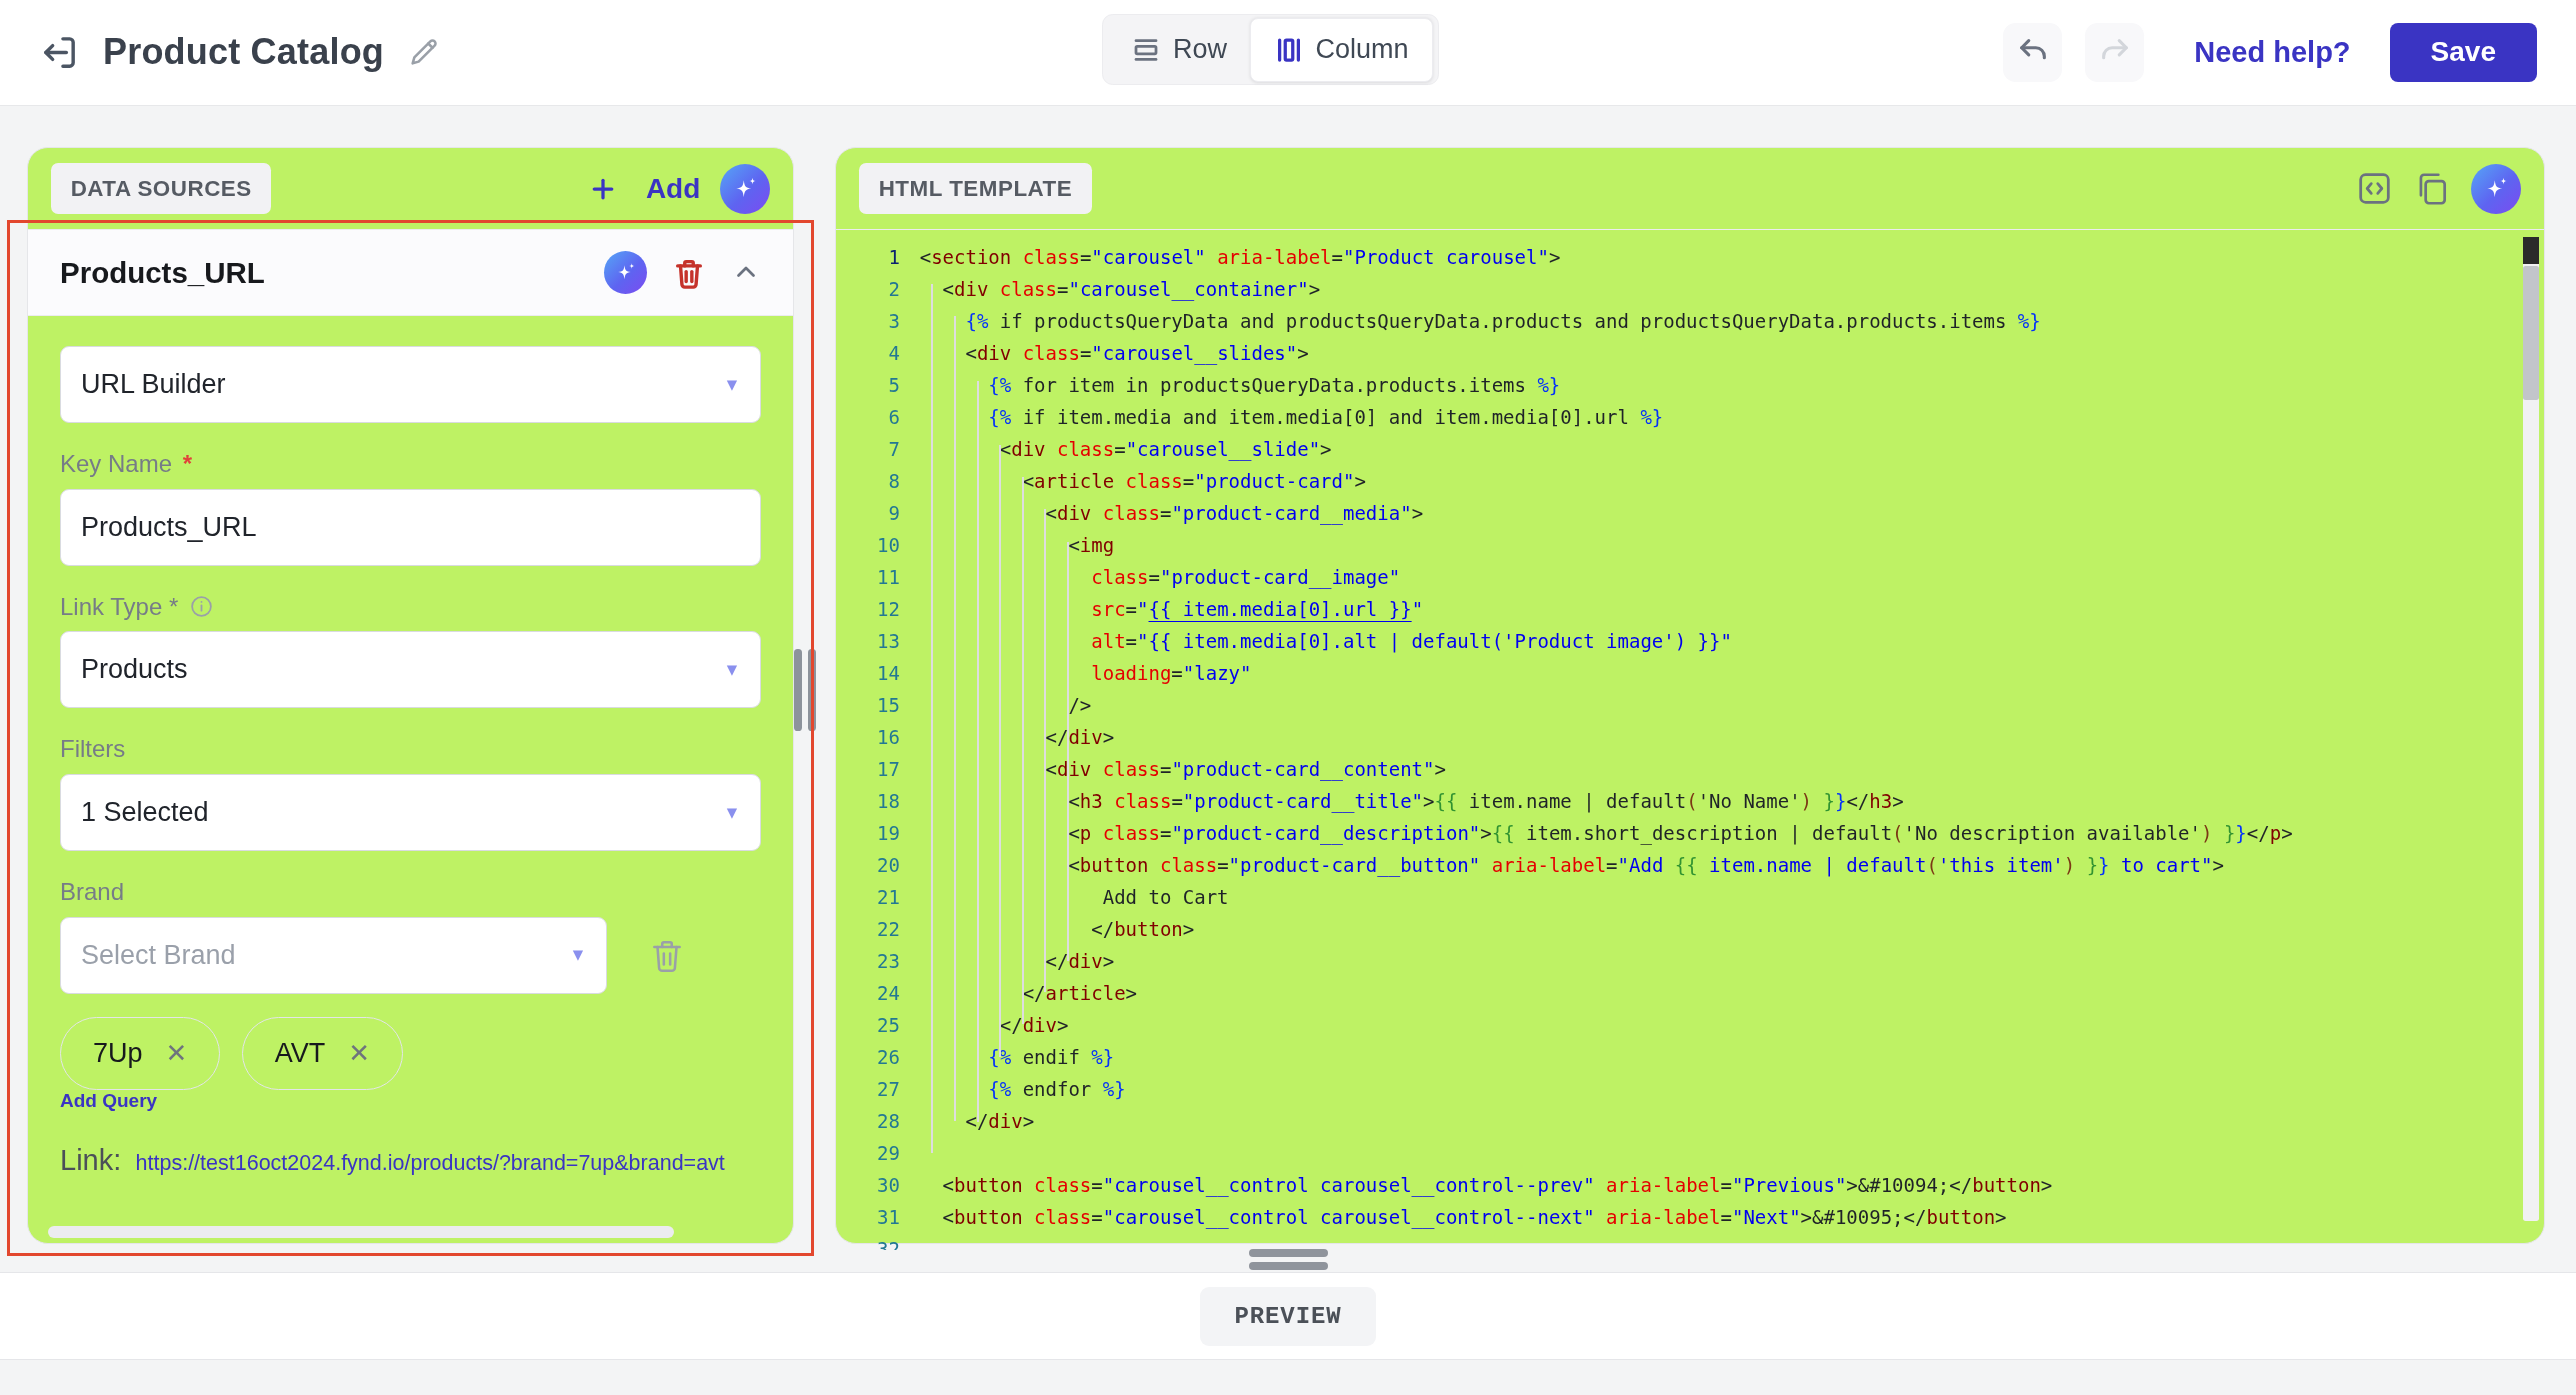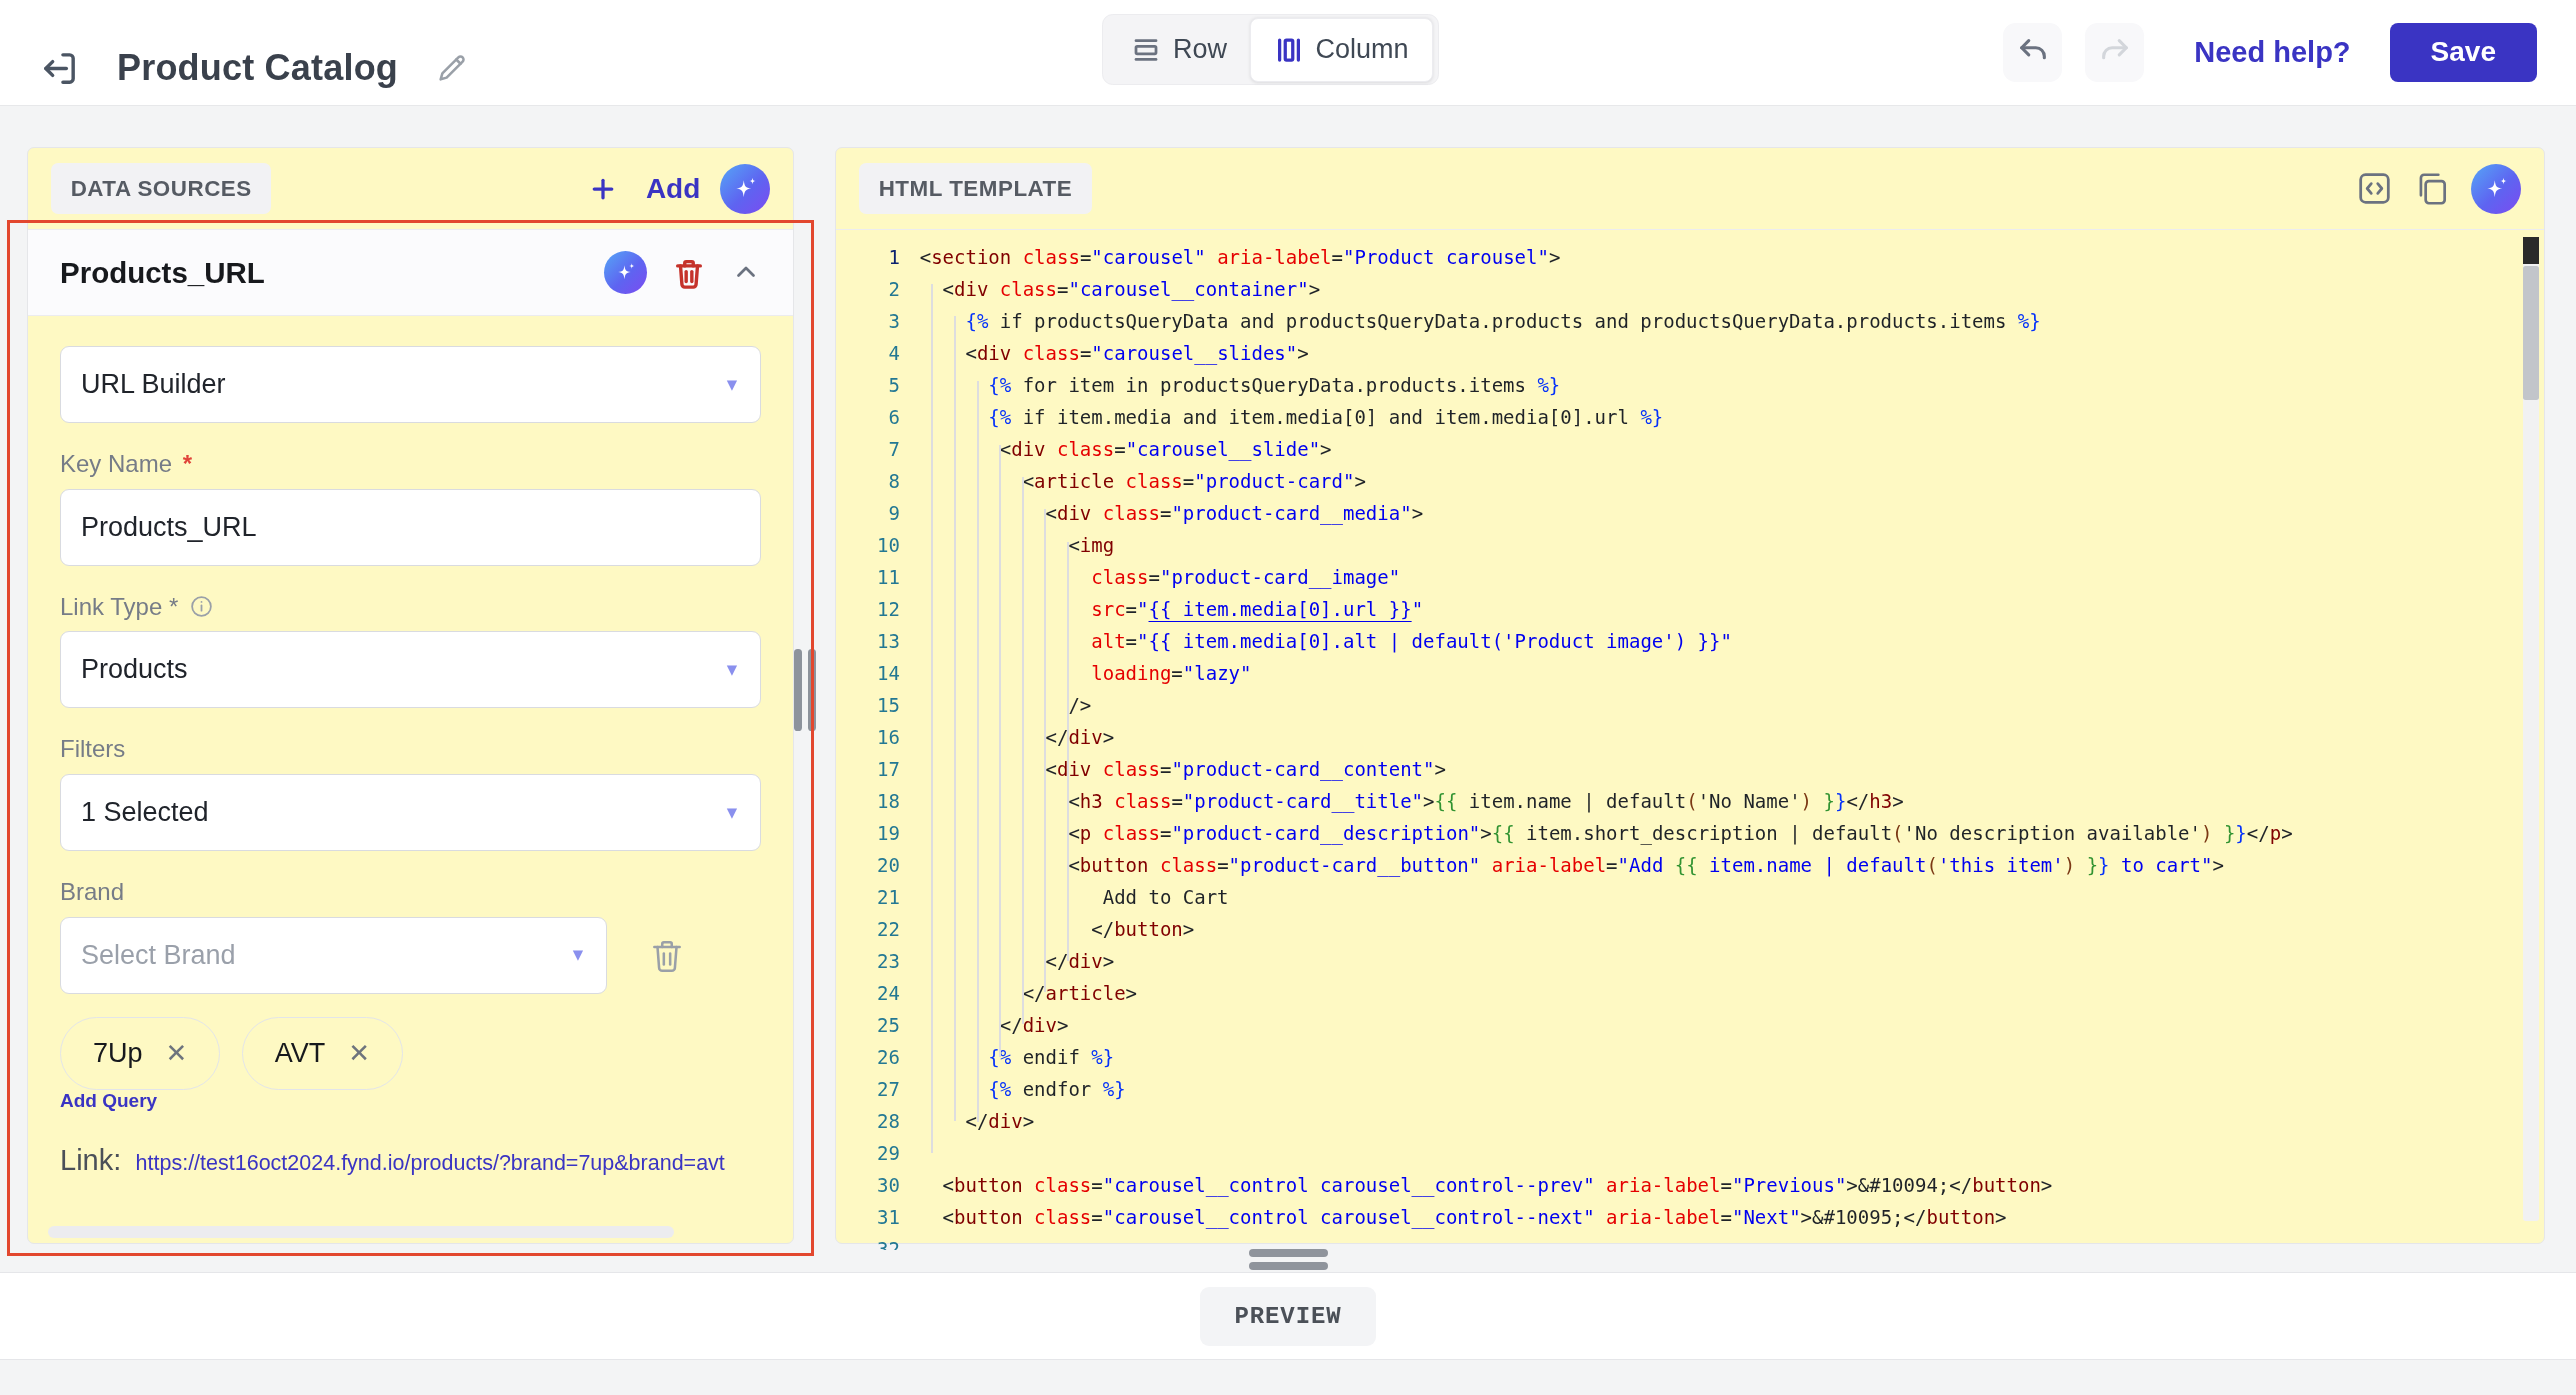--- a/index.html
+++ b/index.html
@@ -4,36 +4,36 @@
 <style>
   html,body{margin:0;padding:0;background:#f3f4f5;}
   .page{position:relative;width:2576px;height:1395px;overflow:hidden;background:#f3f4f5;
         font-family:"Liberation Sans",sans-serif;color:#20242b;}
   svg{display:block;}
   button{font-family:inherit;border:none;background:none;cursor:pointer;padding:0;}
 
   
   .topbar{position:absolute;left:0;top:0;width:100%;height:106px;background:#fff;
           border-bottom:1.8px solid #e7e8ea;box-sizing:border-box;z-index:10;}
-  .top-left{position:absolute;left:39px;top:16px;height:104px;display:flex;align-items:center;gap:37px;}
+  .top-left{position:absolute;left:39px;top:0;height:104px;display:flex;align-items:center;gap:23px;}
   .page-title{font-size:36px;font-weight:700;color:#3a414c;margin:0;letter-spacing:0.2px;}
   .seg{position:absolute;left:1102px;top:14.3px;height:71px;background:#f4f4f6;border:0.9px solid #ececef;
        border-radius:10.7px;padding:5.4px;display:flex;align-items:center;box-sizing:border-box;}
   .seg-btn{display:flex;align-items:center;gap:11.6px;padding:0 23px;height:64px;font-size:27px;
            color:#3f4854;border-radius:8px;}
   .seg-btn.active{background:#fff;border:0.9px solid #ececf0;box-shadow:0 0.9px 3.6px rgba(0,0,0,.10);}
   .top-right{position:absolute;right:39px;top:0;height:104px;display:flex;align-items:center;gap:23px;}
   .icon-btn{width:59px;height:59px;border-radius:12.5px;background:#f8f8fa;display:flex;
             align-items:center;justify-content:center;}
   .need-help{font-size:29px;font-weight:700;color:#3a34c3;margin:0 16px 0 27px;text-decoration:none;cursor:pointer;}
   .save-btn{height:59px;padding:0 41px;background:#3a34c3;color:#fff;font-size:28px;font-weight:700;
             border-radius:8px;display:flex;align-items:center;}
 
   
-  .card{position:absolute;top:147px;background:#fef9c3;border:1.8px solid #e5e6e9;border-radius:7px;
+  .card{position:absolute;top:147px;background:#bef264;border:1.8px solid #e5e6e9;border-radius:21px;
         box-sizing:border-box;}
   .card-left{left:27px;width:767px;height:1097px;}
   .card-right{left:835px;width:1710px;height:1097px;}
   .panel-head{height:82px;display:flex;align-items:center;padding:0 23px;gap:19.7px;
               border-bottom:1.8px solid #ececef;box-sizing:border-box;}
   .pill{background:#f2f2f4;border-radius:7.2px;padding:12.5px 19.7px;font-size:22.4px;font-weight:700;
         color:#565b63;letter-spacing:0.5px;}
   .spacer{flex:1;}
   .add-btn{display:flex;align-items:center;gap:28px;color:#3a34c3;font-size:28px;font-weight:700;}
   .sparkle{width:50px;height:50px;border-radius:50%;flex:0 0 auto;

